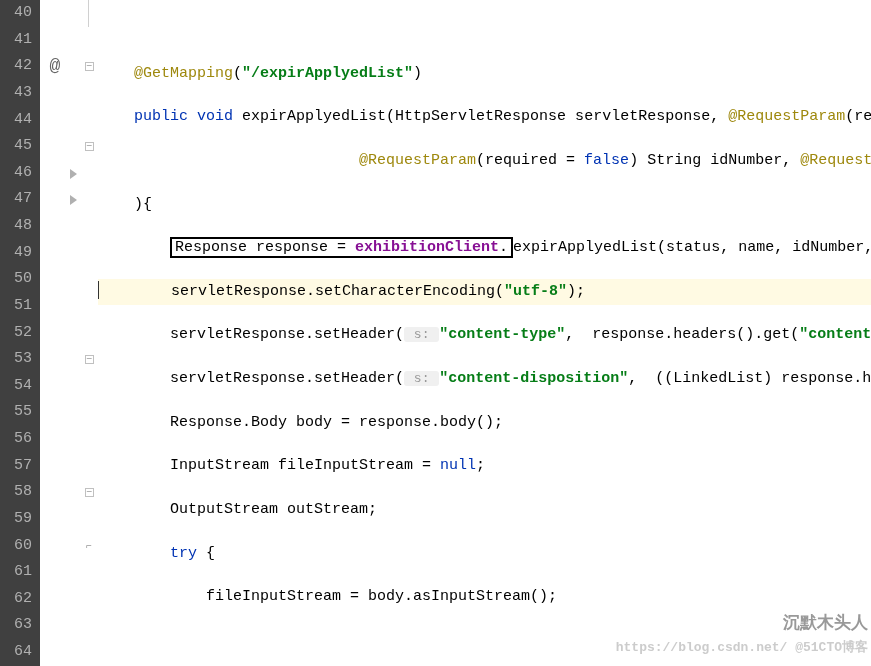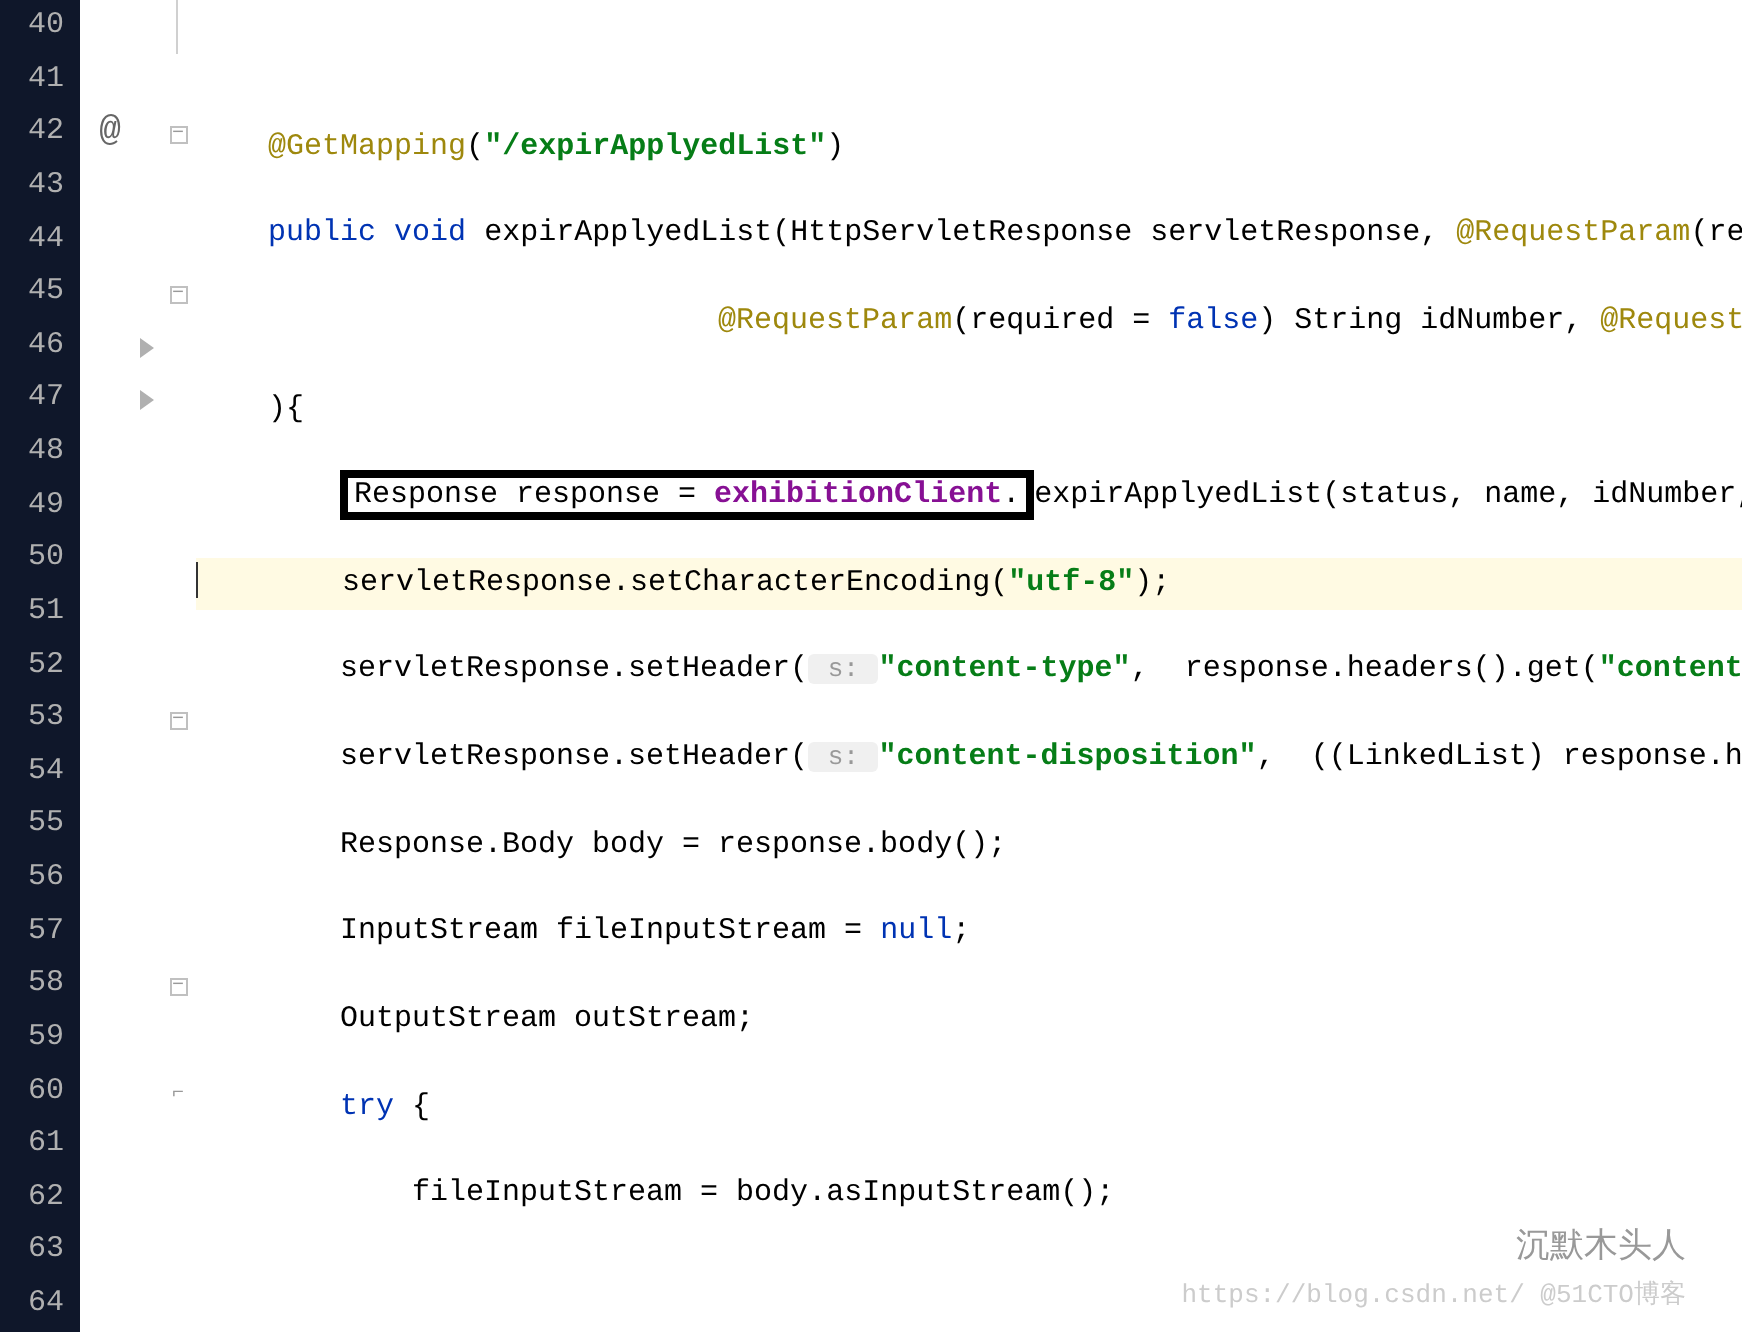--- a/index.html
+++ b/index.html
@@ -1,30 +1,30 @@
 <!DOCTYPE html>
 <html><head>
   <meta charset="utf-8">
   <style>
     * { margin:0; padding:0; box-sizing:border-box; }
     body { font-family:"Consolas","Courier New",monospace; font-size:15px; background:#fff; overflow:hidden; width:871px; height:666px; position:relative; }
     .editor { display:flex; height:100%; }
-    .gutter { width:40px; background:#0f172a; text-align:right; padding-right:8px; color:#b0b0b0; user-select:none; flex-shrink:0; }
+    .gutter { width:40px; background:#404040; text-align:right; padding-right:8px; color:#b0b0b0; user-select:none; flex-shrink:0; }
     .gutter div { height:26.64px; line-height:26.64px; }
     .ann { width:30px; flex-shrink:0; color:#666; font-size:18px; }
     .ann div { height:26.64px; line-height:26.64px; text-align:center; position:relative; }
     .fold { width:18px; flex-shrink:0; color:#c0c0c0; font-size:12px; position:relative; }
     .fold div { height:26.64px; line-height:26.64px; text-align:center; }
     .fold .minus { border:1px solid #c0c0c0; width:9px; height:9px; line-height:7px; font-size:10px; display:inline-block; text-align:center; background:#fff; color:#999; }
     .code { flex:1; overflow:hidden; white-space:pre; }
     .line { height:26.64px; line-height:26.64px; padding-left:0; }
     .hl { background:#fffae3; }
     .kw{color:#0033b3;font-weight:normal}.str{color:#067d17;font-weight:bold}.ann-c{color:#9e880d}.fn{color:#000}.decl{color:#871094;font-weight:bold}.hint{color:#999;background:#f0f0f0;border-radius:3px;padding:0 2px;font-size:13px}
-    .boxed { border:4px solid #000000; padding:0 3px; }
-    .wm{position:absolute;right:28px;font-size:13px;color:#ccc;}
+    .boxed { border:2px solid #000000; padding:0 3px; }
+    .wm{position:absolute;right:3px;font-size:13px;color:#ccc;font-weight:bold;}
     .wm1{bottom:32px;font-size:17px;color:#999;}
     .wm2{bottom:10px;text-align:center;}
     .bp-col{width:10px;flex-shrink:0}
     .bp-col div{height:26.64px;position:relative}
     .bp{position:absolute;left:0;top:9px;width:0;height:0;border-top:5px solid transparent;border-bottom:5px solid transparent;border-left:7px solid #b0b0b0}
     .caret{display:inline-block;width:1px;height:18px;background:#333;vertical-align:middle;position:relative;top:-1px}
     .foldline{position:absolute;left:8px;width:1px;background:#d0d0d0;top:0;bottom:0}
   </style>
 </head>
 <body>

